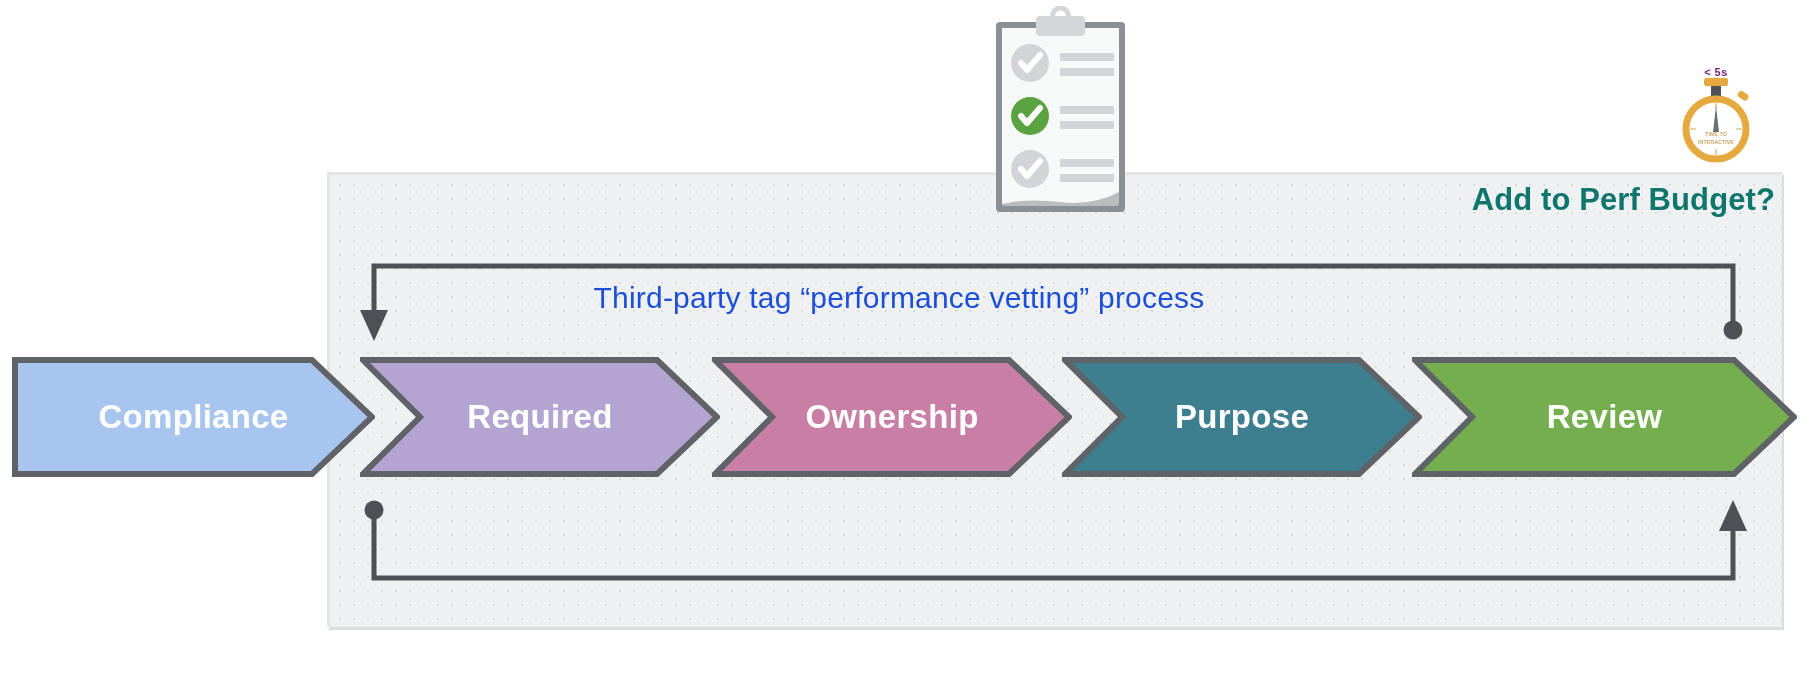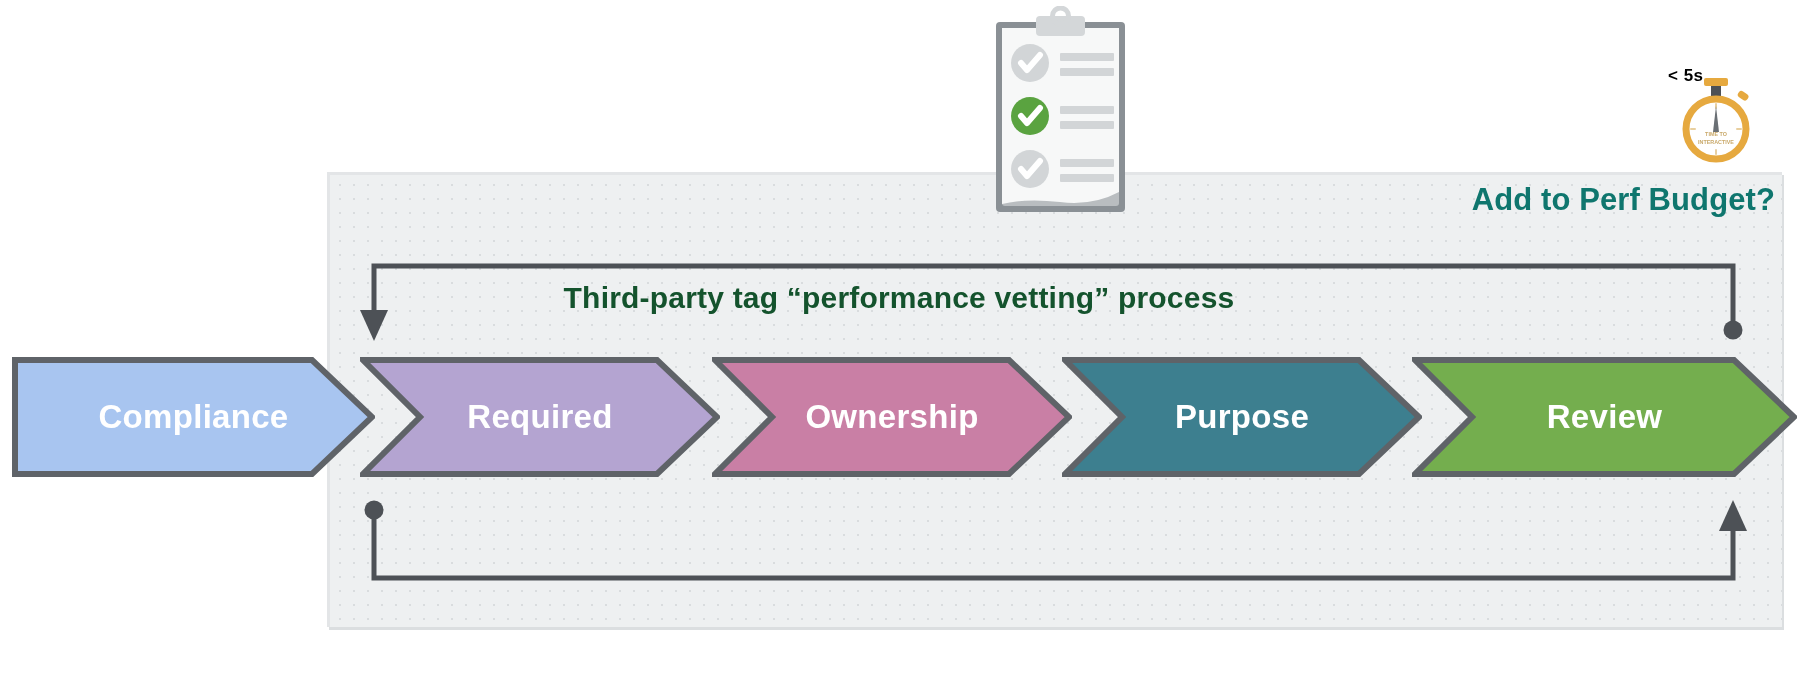--- a/index.html
+++ b/index.html
@@ -52,22 +52,22 @@
   }
 
   
   .process-title {
     position: absolute;
     left: 0;
     top: 281px;
     width: 1798px;
     text-align: center;
     font-size: 30px;
-    font-weight: bold;
-    color: #14532d;
+    font-weight: normal;
+    color: #1d4ed8;
     letter-spacing: 0.2px;
   }
 
   
   .loops {
     position: absolute;
     left: 0; top: 0;
     width: 1810px;
     height: 690px;
     pointer-events: none;
@@ -123,23 +123,24 @@
     left: 1668px;
     top: 66px;
     width: 96px;
     height: 100px;
   }
   .sw-label {
     position: absolute;
     left: 0;
     top: 0;
     width: 96px;
-    font-size: 17px;
+    text-align: center;
+    font-size: 11px;
     font-weight: bold;
-    color: #000000;
+    color: #701a75;
     letter-spacing: 0.5px;
   }
 </style>
 </head>
 <body>
 
 <div id="stage">
 
   <div class="panel"></div>
 

